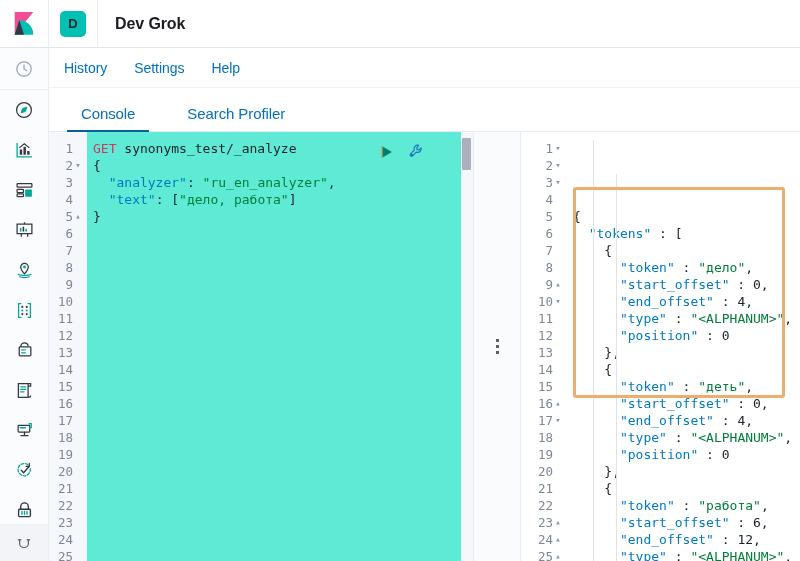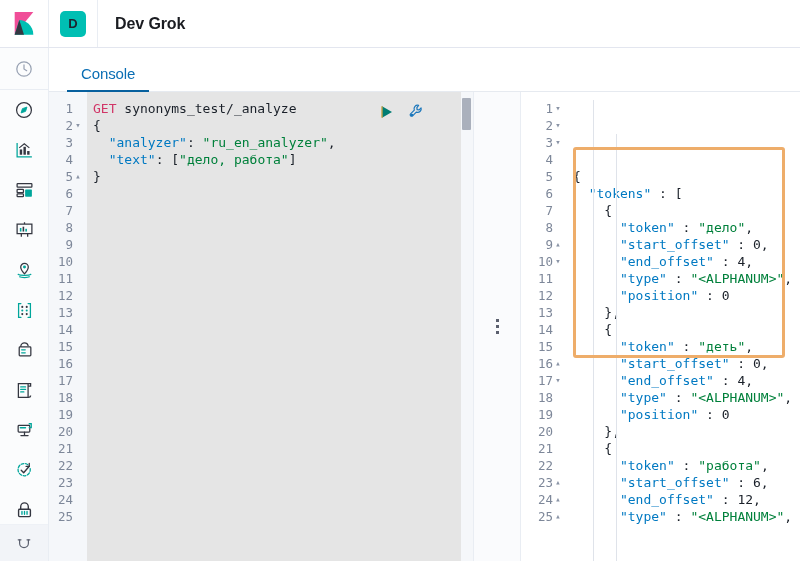--- a/index.html
+++ b/index.html
@@ -158,21 +158,21 @@
   .t-method { color: #d13667; }
   .t-url    { color: #1a2029; }
   .t-key    { color: #0079c2; }
   .t-str    { color: #00803b; }
   .t-num    { color: #1a2029; }
   .t-punct  { color: #1a2029; }
   .t-plain  { color: #1a2029; }
 
   
   .left-gutter { width: 38px; background: #f5f7fa; }
-  .left-code { padding-left: 6px; background: #e5e5e5; }
+  .left-code { padding-left: 6px; background: #5eead4; }
   .left-code .cl { color: #1a2029; }
 
   .run-btns {
     position: absolute; top: 11px; right: 48px;
     display: flex; align-items: center; gap: 13px;
   }
   .left-scroll {
     position: absolute; top: 0; right: 0; width: 12px; height: 100%;
     background: #f5f7fa;
   }
@@ -354,23 +354,29 @@
           <svg width="18" height="18" viewBox="0 0 18 18" fill="none" stroke="#5a5f6e" stroke-width="1.2">
             <path d="M4.6 5.8v3.4a4.4 4.4 0 008.8 0V5.8" stroke-linecap="round"></path>
             <path d="M3.2 5.8h2.8M12 5.8h2.8" stroke-linecap="round"></path>
           </svg>
         </span>
       </div>
     </div>
 
     <div class="content">
 
+      <div class="subnav">
+        <a href="#">History</a>
+        <a href="#">Settings</a>
+        <a href="#">Help</a>
+      </div>
 
       <div class="tabs">
         <div class="tab active">Console</div>
+        <div class="tab">Search Profiler</div>
       </div>
 
       <div class="editors">
 
         <div class="pane left-pane">
           <div class="gutter left-gutter" id="req-gutter">
               <div class="ln">
                 <span class="num">1</span>
                 <span class="fold"></span>
               </div>

